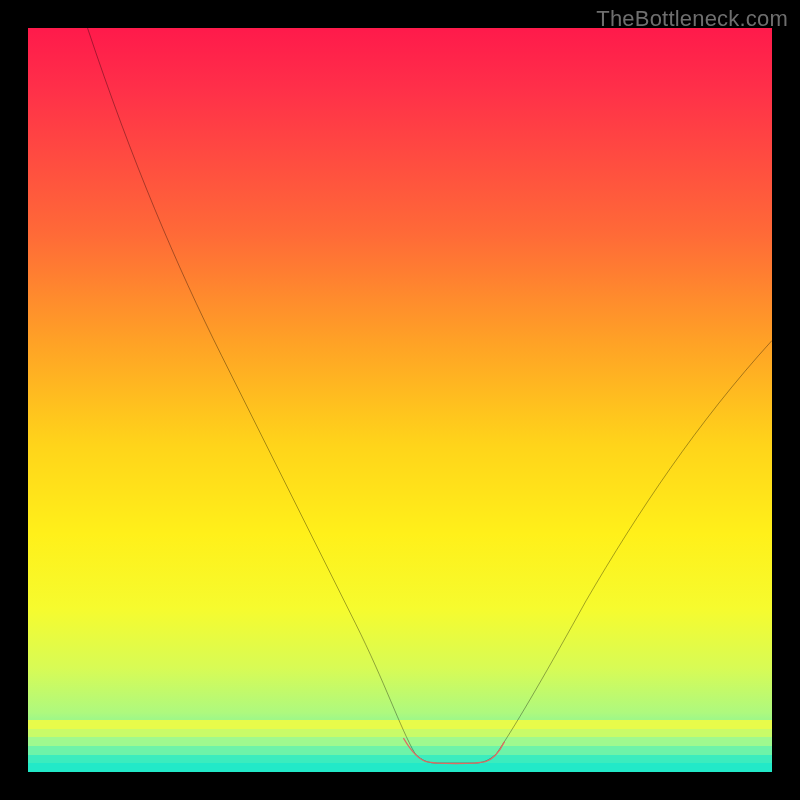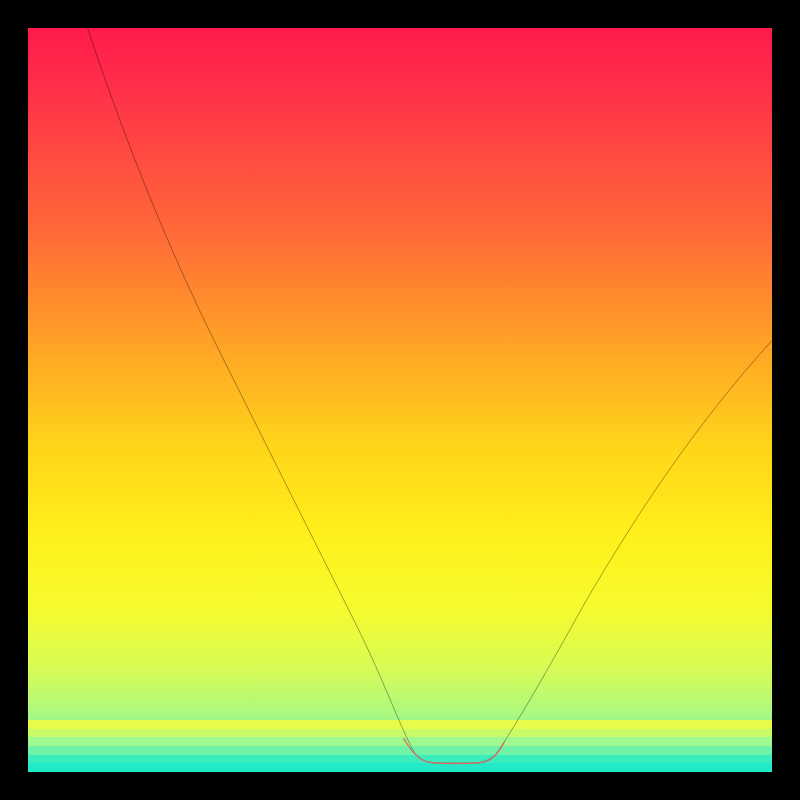--- a/index.html
+++ b/index.html
@@ -74,20 +74,21 @@
     top: 0;
     width: 100%;
     height: 100%;
   }
 </style>
 </head>
 <body>
 
 <div class="frame">
 
+  <div class="watermark">TheBottleneck.com</div>
 
   <div class="plot-area">
     <div class="gradient"></div>
 
     <div class="bottom-bands">
       <div style="background:#e8fb4a"></div>
       <div style="background:#c9fb68"></div>
       <div style="background:#9ff98e"></div>
       <div style="background:#6ef3a8"></div>
       <div style="background:#3becbe"></div>

